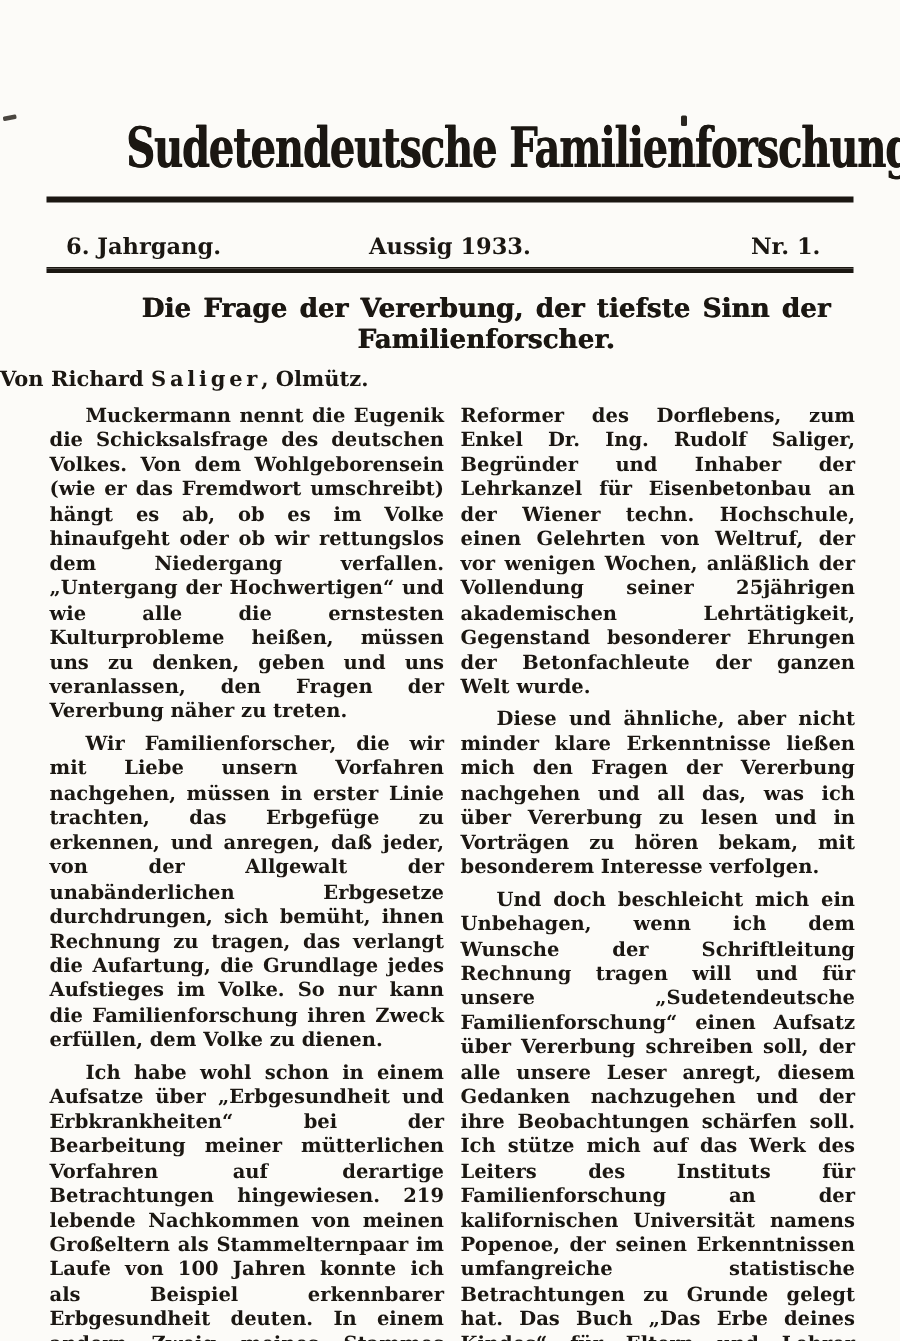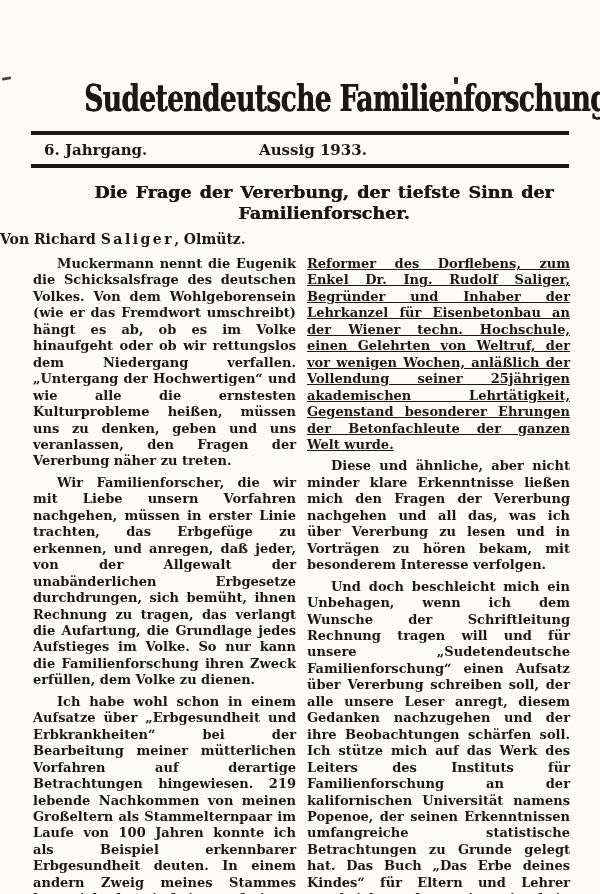--- a/index.html
+++ b/index.html
@@ -33,25 +33,24 @@
     border-top: 1px solid #1b1712;
     border-bottom: 3px solid #1b1712;
   }
   .rule-a { margin-top: 7px; }
   .rule-b { margin-top: 5px; }
 
   
   .issue-row {
     display: flex;
     align-items: center;
-    margin: 6px 31px 5px 31px;
+    margin: 20px 31px 5px 31px;
     font-size: 15px;
     font-weight: bold;
     line-height: 18px;
-    gap: 13px;
   }
   .ir-left   { width: 33%; text-align: left;  padding-left: 13px; }
   .ir-center { width: 34%; text-align: center; }
   .ir-right  { width: 33%; text-align: right; padding-right: 22px; }
 
   
   .headline {
     margin-top: 14px;
     text-align: center;
     font-size: 17.5px;
@@ -79,21 +78,21 @@
   .col {
     width: 263px;
     font-size: 13px;
     line-height: 16.45px;
     font-weight: bold;
     text-align: justify;
     hyphens: auto;
   }
   .col p { margin: 0 0 5px 0; text-indent: 24px; }
   .col p:last-child { margin-bottom: 0; }
-  .col-right p:first-child { text-indent: 0; text-decoration: underline; }
+  .col-right p:first-child { text-indent: 0; }
 
   
   .art { position: absolute; background: #2a2620; }
   .art-tl { left: 2px;  top: 5px;  width: 9px; height: 3px; transform: rotate(-10deg); border-radius: 1px; opacity: .85; }
   .art-tr { left: 454px; top: 5px; width: 4px; height: 7px; border-radius: 1px; }
 </style>
 </head>
 <body>
 
 <div class="page">
@@ -101,20 +100,21 @@
   <div class="art art-tl"></div>
   <div class="art art-tr"></div>
 
   <div class="masthead">Sudetendeutsche Familienforschung</div>
 
   <div class="rule rule-a"></div>
 
   <div class="issue-row">
     <span class="ir-left">6. Jahrgang.</span>
     <span class="ir-center">Aussig 1933.</span>
+    <span class="ir-right">Nr. 1.</span>
   </div>
 
   <div class="rule rule-b"></div>
 
   <h1 class="headline">
     <span class="hl-line">Die Frage der Vererbung, der tiefste Sinn der</span>
     <span class="hl-line">Familienforscher.</span>
   </h1>
 
   <div class="byline"><span>Von Richard </span><span class="spaced">Saliger</span><span>, Olmütz.</span></div>

